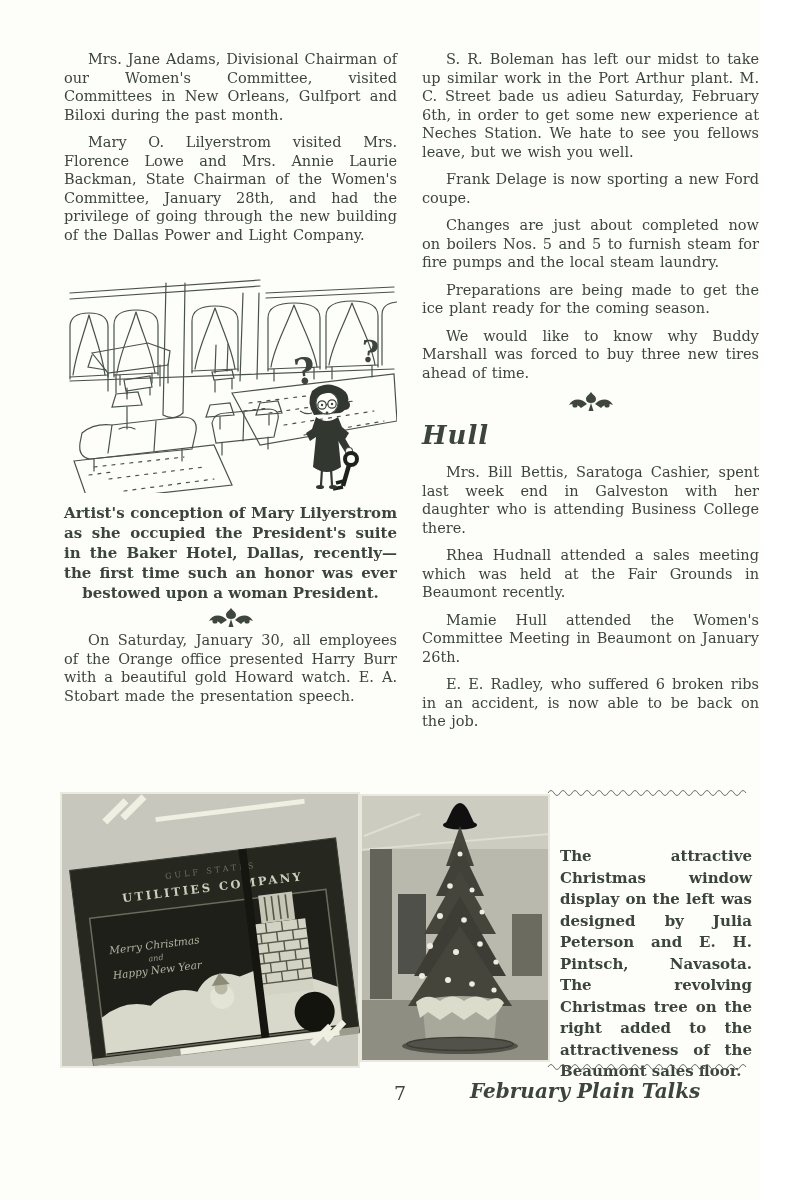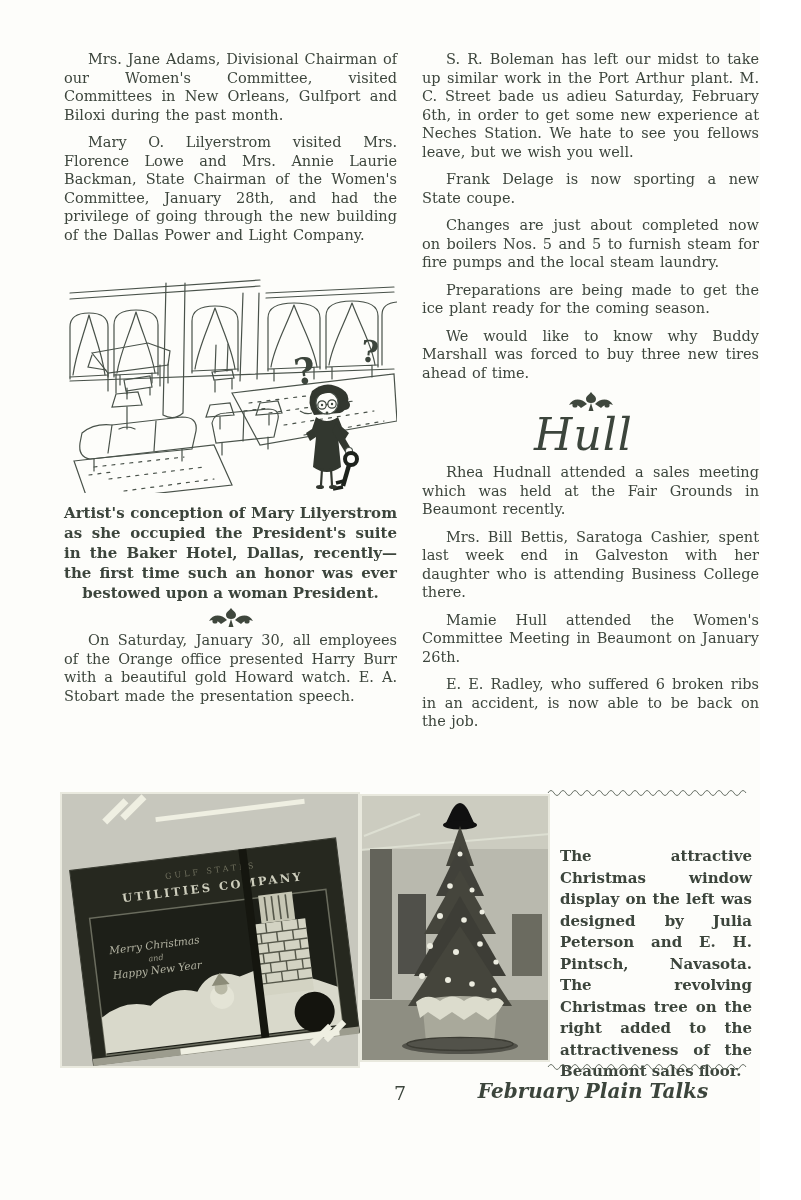--- a/index.html
+++ b/index.html
@@ -16,36 +16,36 @@
     text-align:justify; text-indent:24px; word-spacing:1px;
   }
   .illustration{margin:2px 0 4px;}
   .caption{
     font-weight:bold; font-size:15px; line-height:20px;
     text-align:justify; text-align-last:center; text-indent:0;
     margin:6px 0 2px;
   }
   .ornament{text-align:center; margin:4px 0 0; height:24px;}
   .script-heading{
-    font-style:italic; font-weight:normal;
-    font-size:44px; line-height:40px; text-align:center;
+    font-style:italic; font-weight:bold;
+    font-size:26px; line-height:40px; text-align:left;
     margin:0 14px 8px 0; letter-spacing:1px;
   }
   .photo-section{position:absolute; left:60px; top:790px; width:692px; height:280px;}
   .photo-left{position:absolute; left:0; top:2px;}
   .photo-right{position:absolute; left:300px; top:4px;}
   .photo-caption{position:absolute; left:492px; top:12px; width:200px; height:278px;}
   .photo-caption p{
     margin:44px 0 0 8px; font-weight:bold; font-size:15px; line-height:21.5px;
     text-align:justify;
   }
   .wavy{position:absolute; left:486px; width:206px; height:8px;}
   .wavy-top{top:-2px;} .wavy-bottom{top:272px;}
   .footer-page{position:absolute; left:380px; top:1082px; width:40px; text-align:center; font-size:19px;}
-  .footer-pub{position:absolute; left:470px; top:1079px; width:246px; text-align:center;
+  .footer-pub{position:absolute; left:470px; top:1079px; width:246px; text-align:left;
     font-weight:bold; font-style:italic; font-size:20px;}
   svg text{font-family:"DejaVu Serif", serif;}
 </style>
 </head>
 <body>
 
 <div class="page">
 
   <div class="col col-left">
     <p class="body">Mrs. Jane Adams, Divisional Chairman of our Women's Committee, visited Committees in New Orleans, Gulfport and Biloxi during the past month.</p>
@@ -160,41 +160,41 @@
           <path d="M24,12 l-2.5,8 h5 z"></path>
         </g>
       </svg>
     </div>
 
     <p class="body">On Saturday, January 30, all employees of the Orange office presented Harry Burr with a beautiful gold Howard watch. E. A. Stobart made the presentation speech.</p>
   </div>
 
   <div class="col col-right">
     <p class="body">S. R. Boleman has left our midst to take up similar work in the Port Arthur plant. M. C. Street bade us adieu Saturday, February 6th, in order to get some new experience at Neches Station. We hate to see you fellows leave, but we wish you well.</p>
-    <p class="body">Frank Delage is now sporting a new State coupe.</p>
+    <p class="body">Frank Delage is now sporting a new Ford coupe.</p>
     <p class="body">Changes are just about completed now on boilers Nos. 5 and 5 to furnish steam for fire pumps and the local steam laundry.</p>
     <p class="body">Preparations are being made to get the ice plant ready for the coming season.</p>
     <p class="body">We would like to know why Buddy Marshall was forced to buy three new tires ahead of time.</p>
 
     <div class="ornament">
       <svg width="48" height="22" viewBox="0 0 48 22">
         <g fill="#3f473d">
           <path d="M24,1 c-2,3 -5,4 -5,7 0,2.5 2,4 5,4 3,0 5,-1.5 5,-4 0,-3 -3,-4 -5,-7z"></path>
           <path d="M20,13 C14,7 6,7 2,14 c5,-2.5 9,-0.5 12,3 z"></path>
           <path d="M28,13 C34,7 42,7 46,14 c-5,-2.5 -9,-0.5 -12,3 z"></path>
           <circle cx="8" cy="14" r="2.6"></circle>
           <circle cx="40" cy="14" r="2.6"></circle>
           <path d="M24,12 l-2.5,8 h5 z"></path>
         </g>
       </svg>
     </div>
 
     <h2 class="script-heading">Hull</h2>
+    <p class="body">Mrs. Bill Bettis, Saratoga Cashier, spent last week end in Galveston with her daughter who is attending Business College there.</p>
     <p class="body">Rhea Hudnall attended a sales meeting which was held at the Fair Grounds in Beaumont recently.</p>
-    <p class="body">Mrs. Bill Bettis, Saratoga Cashier, spent last week end in Galveston with her daughter who is attending Business College there.</p>
     <p class="body">Mamie Hull attended the Women's Committee Meeting in Beaumont on January 26th.</p>
     <p class="body">E. E. Radley, who suffered 6 broken ribs in an accident, is now able to be back on the job.</p>
   </div>
 
   <div class="photo-section">
 
     <svg class="wavy wavy-top" viewBox="0 0 206 8">
       <path d="M2,5 q3,-5 6,0 t6,0 t6,0 t6,0 t6,0 t6,0 t6,0 t6,0 t6,0 t6,0 t6,0 t6,0 t6,0 t6,0 t6,0 t6,0 t6,0 t6,0 t6,0 t6,0 t6,0 t6,0 t6,0 t6,0 t6,0 t6,0 t6,0 t6,0 t6,0 t6,0 t6,0 t6,0 t6,0" fill="none" stroke="#6a7268" stroke-width="1"></path>
     </svg>
 

